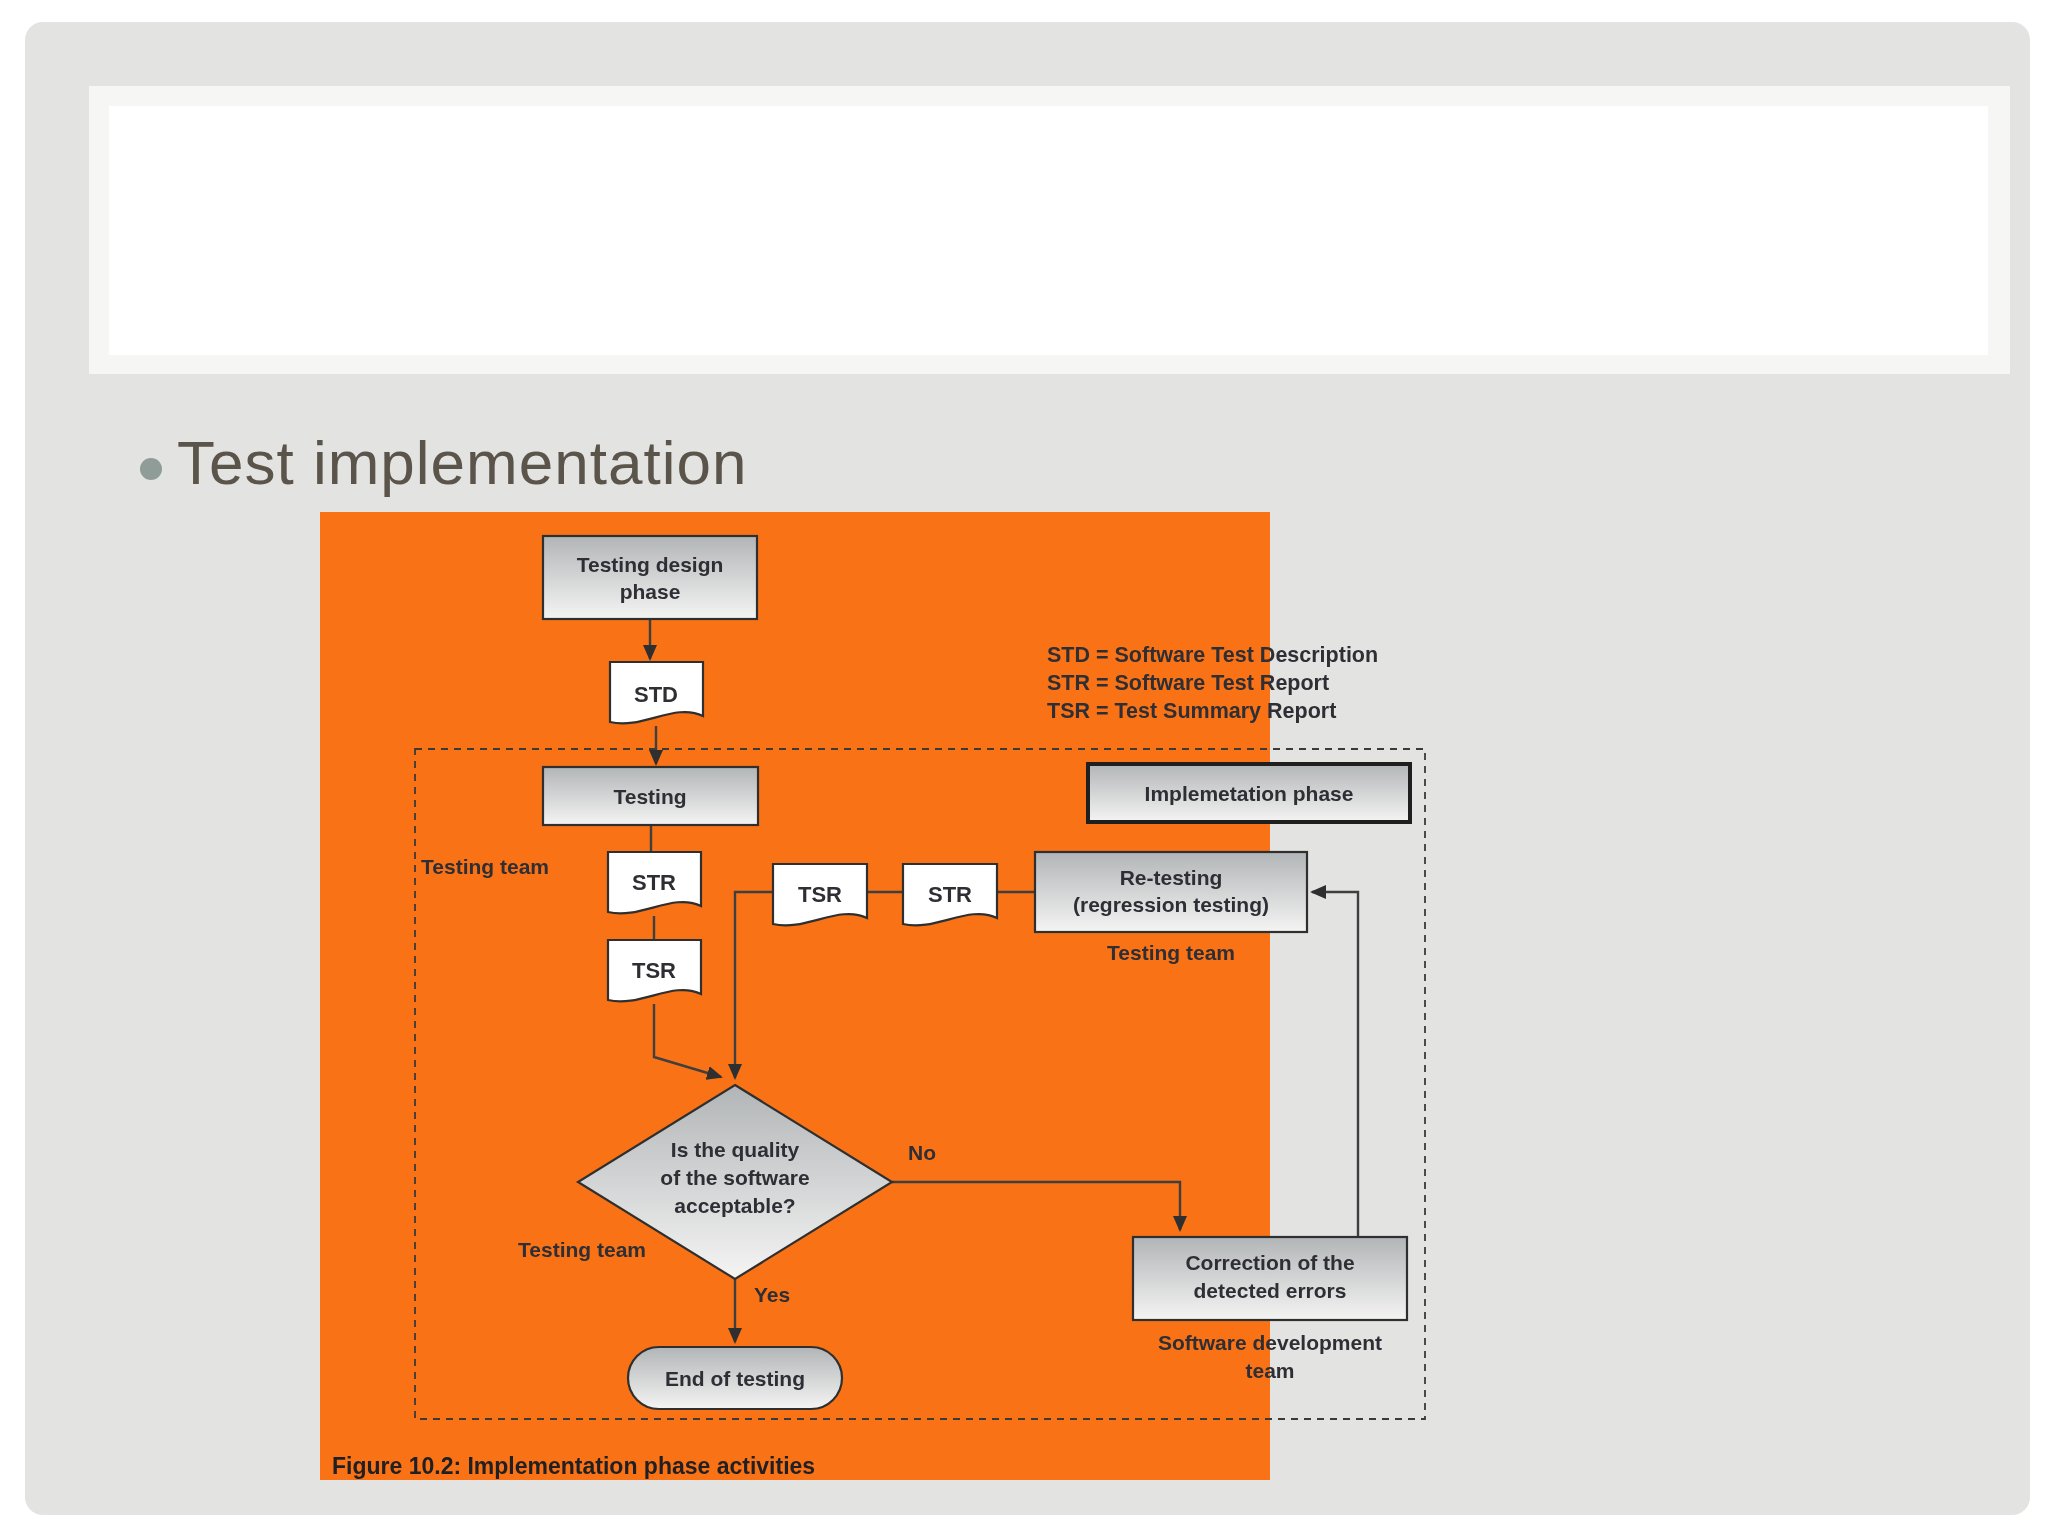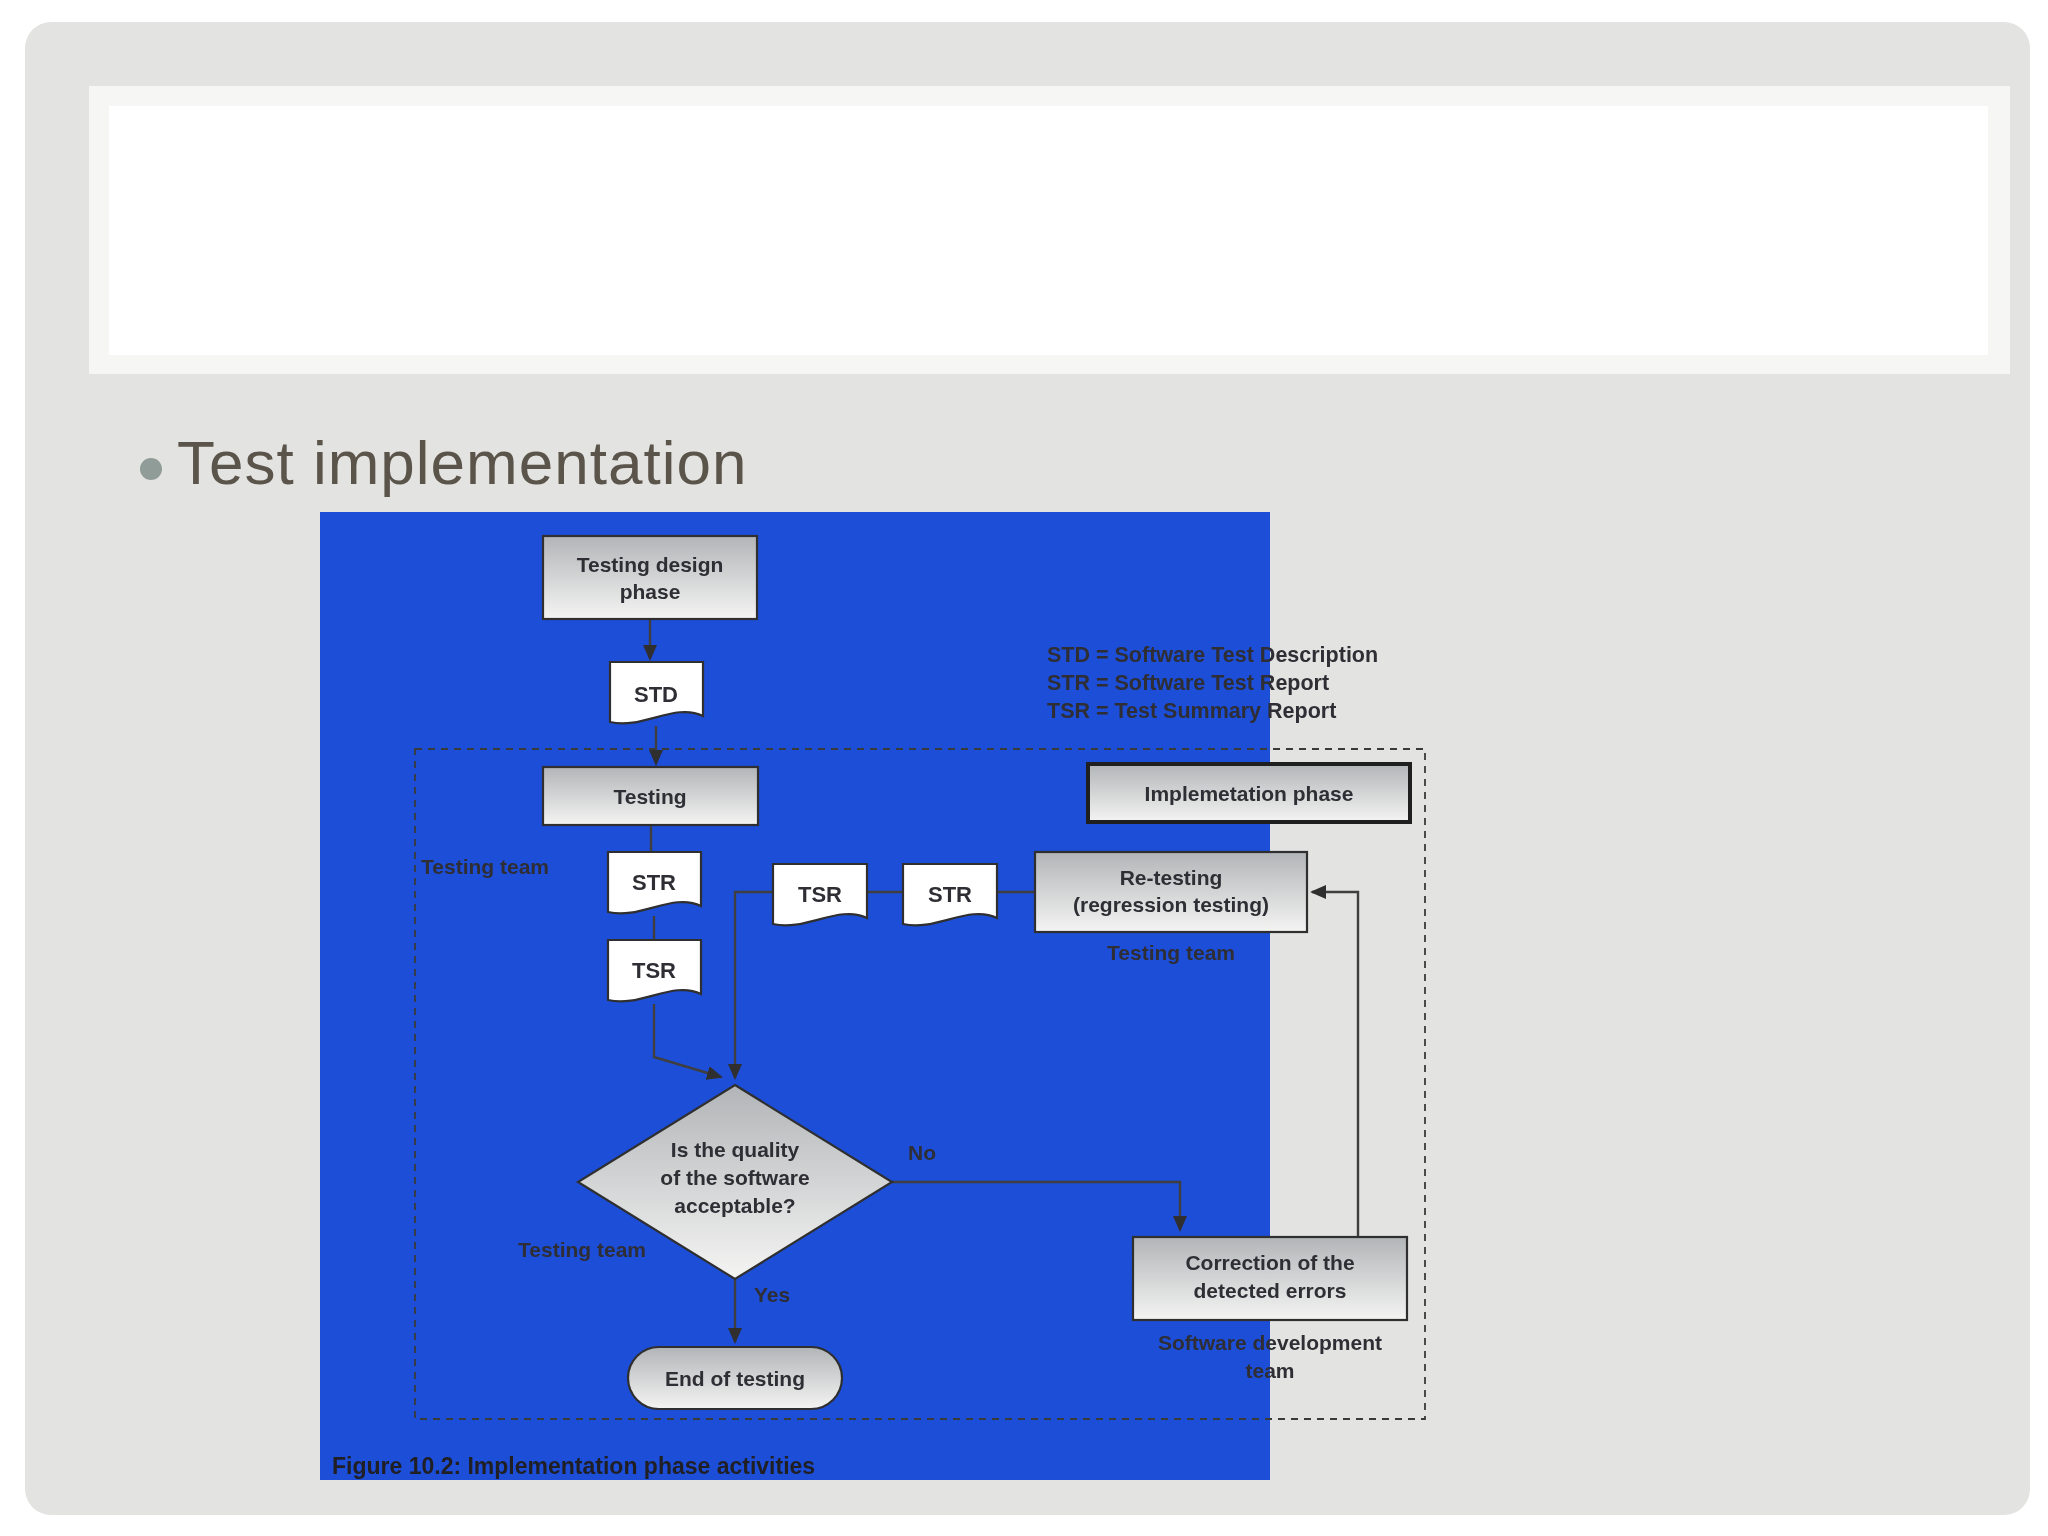--- a/index.html
+++ b/index.html
@@ -1,22 +1,22 @@
 <!DOCTYPE html>
 <html><head>
 <meta charset="utf-8">
 <style>
   html,body{margin:0;padding:0;background:#ffffff;}
   body{width:2048px;height:1536px;position:relative;font-family:"Liberation Sans",sans-serif;overflow:hidden;}
-  .slide{position:absolute;left:25px;top:22px;width:2005px;height:1493px;background:#e3e3e2;border-radius:26px;}
+  .slide{position:absolute;left:25px;top:22px;width:2005px;height:1493px;background:#e3e3e2;border-radius:18px;}
   .title-placeholder{position:absolute;left:64px;top:64px;width:1921px;height:288px;background:#f6f6f5;}
   .title-placeholder-inner{position:absolute;left:20px;top:20px;width:1879px;height:249px;background:#ffffff;}
   .bullet-dot{position:absolute;left:115px;top:436px;width:22px;height:22px;border-radius:50%;background:#8f9c97;}
   .bullet-title{position:absolute;left:152px;top:404px;font-size:62px;line-height:74px;color:#5b544a;letter-spacing:1px;}
-  .figure-panel{position:absolute;left:295px;top:490px;width:950px;height:968px;background:#1d4ed8;}
+  .figure-panel{position:absolute;left:295px;top:490px;width:950px;height:968px;background:#f97316;}
   svg text{font-family:"Liberation Sans",sans-serif;font-weight:700;fill:#2e2e34;}
   svg .doc-t{font-size:22px;}
   svg .node-t{font-size:21px;}
   svg .label-t{font-size:21px;}
   svg .legend-t{font-size:21.5px;}
   svg .caption-t{font-size:23px;fill:#1f1f24;}
 </style>
 </head>
 <body>
 

